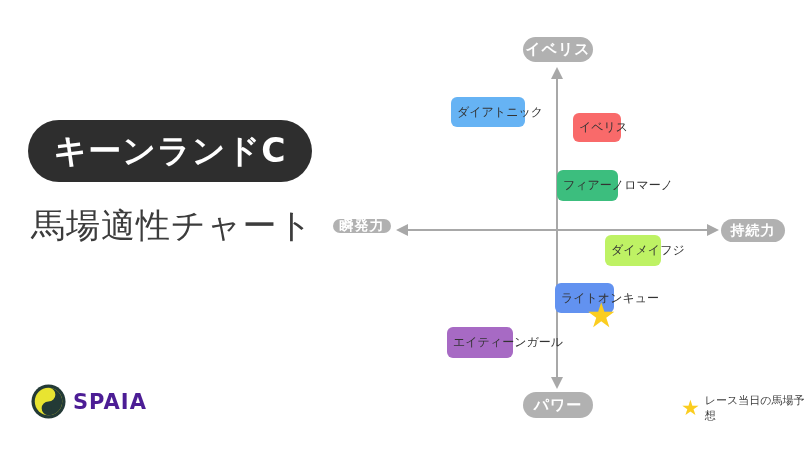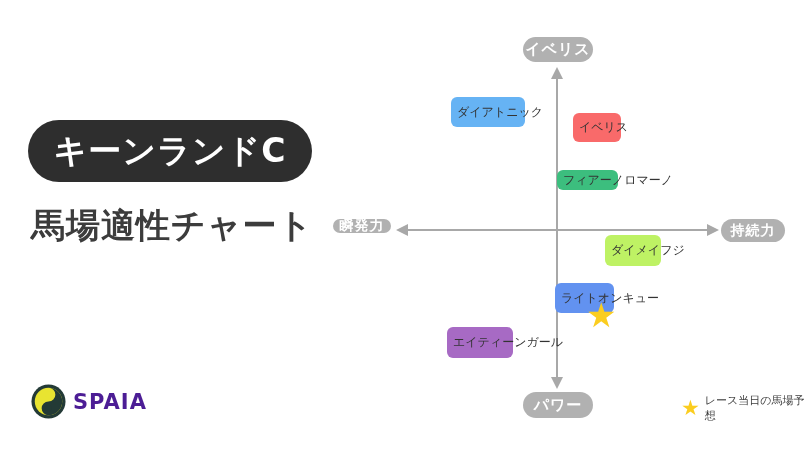--- a/index.html
+++ b/index.html
@@ -9,21 +9,21 @@
   }
   
   .title-pill {
     position: absolute; left: 28px; top: 120px; width: 284px; height: 62px;
     background: #2e2e2e; border-radius: 32px; color: #ffffff;
     display: flex; align-items: center; justify-content: center;
     font-size: 33px; font-weight: 700; letter-spacing: 1px;
   }
   .subtitle {
     position: absolute; left: 31px; top: 203px; width: 300px;
-    font-size: 34px; font-weight: 700; color: #3c3c3c; letter-spacing: 1px;
+    font-size: 34px; font-weight: 400; color: #3c3c3c; letter-spacing: 1px;
   }
   
   .axes-svg { position: absolute; left: 0; top: 0; }
   .axis-pill {
     position: absolute; background: #b1b1b1; color: #ffffff; font-weight: 700;
     display: flex; align-items: center; justify-content: center;
     border-radius: 14px; letter-spacing: 1px;
   }
   .pill-top    { left: 523px; top: 37px;  width: 70px; height: 25px; font-size: 15px; }
   .pill-bottom { left: 523px; top: 392px; width: 70px; height: 26px; font-size: 15px; }
@@ -65,21 +65,21 @@
   </svg>
 
   <div class="axis-pill pill-top">イベリス</div>
   <div class="axis-pill pill-bottom">パワー</div>
   <div class="axis-pill pill-left">瞬発力</div>
   <div class="axis-pill pill-right">持続力</div>
 
   <div class="points-layer">
       <div class="chip" style="left: 451px; top: 97px; width: 74px; height: 30px; background: rgb(102, 179, 244);">ダイアトニック</div>
       <div class="chip" style="left: 573px; top: 113px; width: 48px; height: 29px; background: rgb(249, 106, 106);">イベリス</div>
-      <div class="chip" style="left: 557px; top: 170px; width: 61px; height: 20px; background: rgb(60, 190, 126);">フィアーノロマーノ</div>
+      <div class="chip" style="left: 557px; top: 170px; width: 61px; height: 31px; background: rgb(60, 190, 126);">フィアーノロマーノ</div>
       <div class="chip" style="left: 605px; top: 235px; width: 56px; height: 31px; background: #bef264;">ダイメイフジ</div>
       <div class="chip" style="left: 555px; top: 283px; width: 59px; height: 30px; background: rgb(98, 146, 240);">ライトオンキュー</div>
       <div class="chip" style="left: 447px; top: 327px; width: 66px; height: 31px; background: rgb(167, 106, 196);">エイティーンガール</div>
       <div class="star-marker" style="left: 586px; top: 298px; font-size: 34px; color: rgb(251, 205, 31);">★</div>
     </div>
 
   <div class="legend">
     <span class="legend-star">★</span>
     <span class="legend-label">レース当日の馬場予想</span>
   </div>

